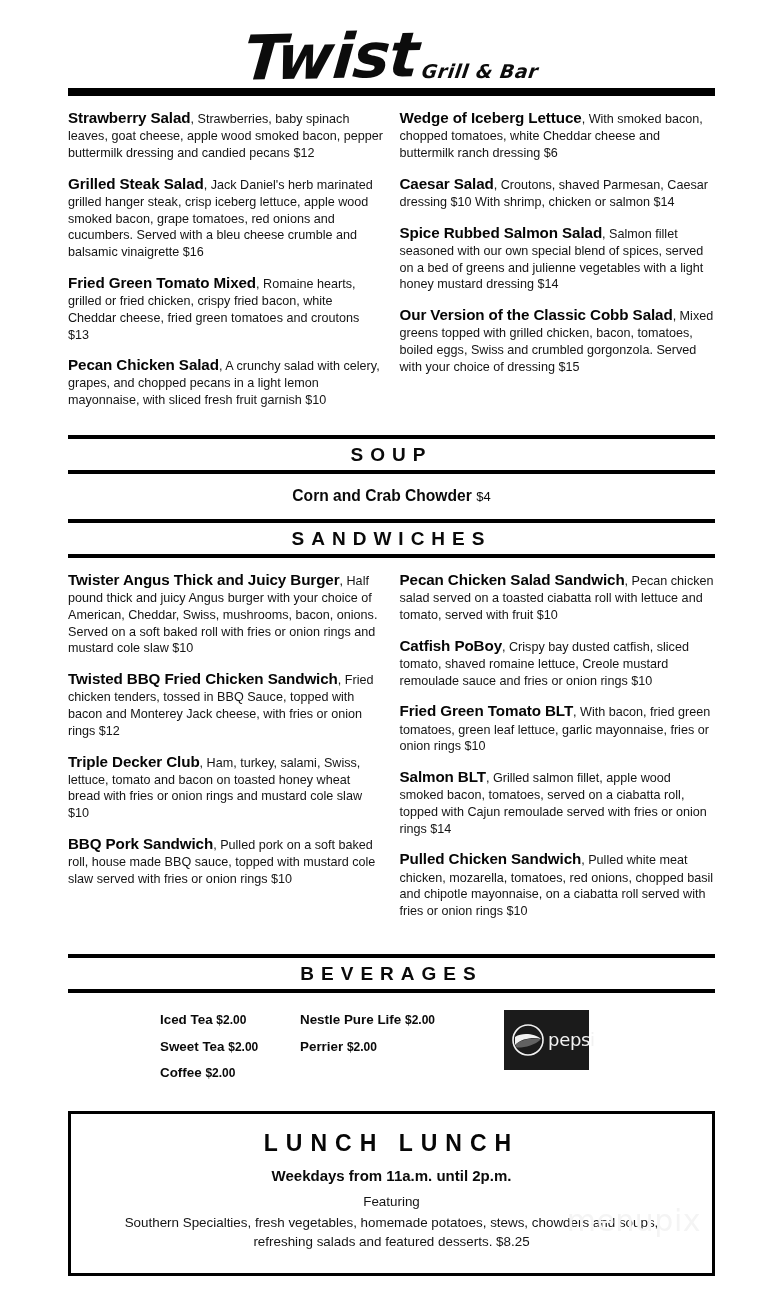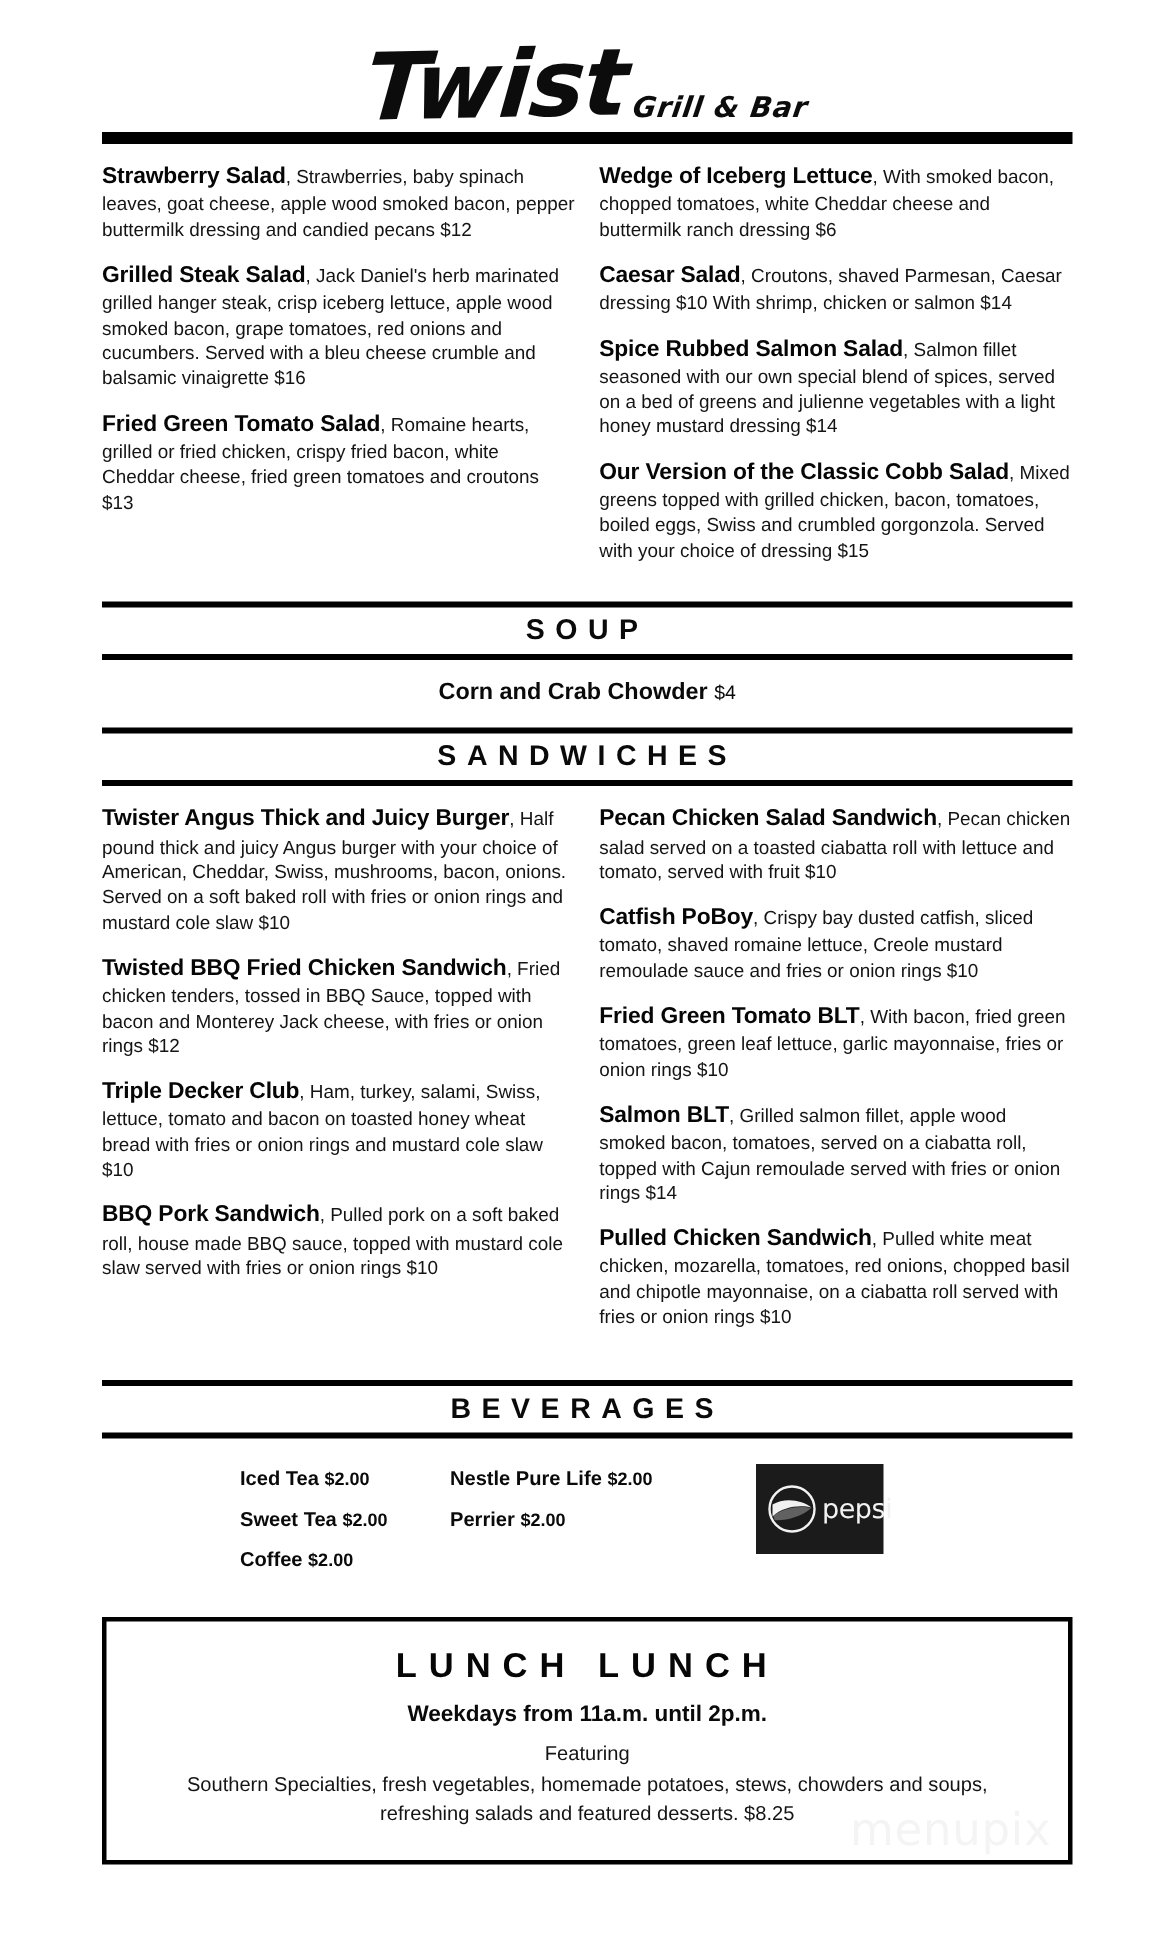--- a/index.html
+++ b/index.html
@@ -208,21 +208,24 @@
 
     <div class="cols">
       <div class="col">
         <div class="item">
           <p><span class="iname">Strawberry Salad</span><span>, Strawberries, baby spinach leaves, goat cheese, apple wood smoked bacon, pepper buttermilk dressing and candied pecans  $12</span></p>
         </div>
         <div class="item">
           <p><span class="iname">Grilled Steak Salad</span><span>, Jack Daniel's herb marinated grilled hanger steak, crisp iceberg lettuce, apple wood smoked bacon, grape tomatoes, red onions and cucumbers. Served with a bleu cheese crumble and balsamic vinaigrette  $16</span></p>
         </div>
         <div class="item">
-          <p><span class="iname">Fried Green Tomato Salad</span><span>, Romaine hearts, grilled or fried chicken, crispy fried bacon, white Cheddar cheese, fried green tomatoes and croutons  $13</span></p>
+          <p><span class="iname">Fried Green Tomato Mixed</span><span>, Romaine hearts, grilled or fried chicken, crispy fried bacon, white Cheddar cheese, fried green tomatoes and croutons  $13</span></p>
+        </div>
+        <div class="item">
+          <p><span class="iname">Pecan Chicken Salad</span><span>, A crunchy salad with celery, grapes, and chopped pecans in a light lemon mayonnaise, with sliced fresh fruit garnish  $10</span></p>
         </div>
       </div>
       <div class="col">
         <div class="item">
           <p><span class="iname">Wedge of Iceberg Lettuce</span><span>, With smoked bacon, chopped tomatoes, white Cheddar cheese and buttermilk ranch dressing  $6</span></p>
         </div>
         <div class="item">
           <p><span class="iname">Caesar Salad</span><span>, Croutons, shaved Parmesan, Caesar dressing  $10   With shrimp, chicken or salmon  $14</span></p>
         </div>
         <div class="item">

